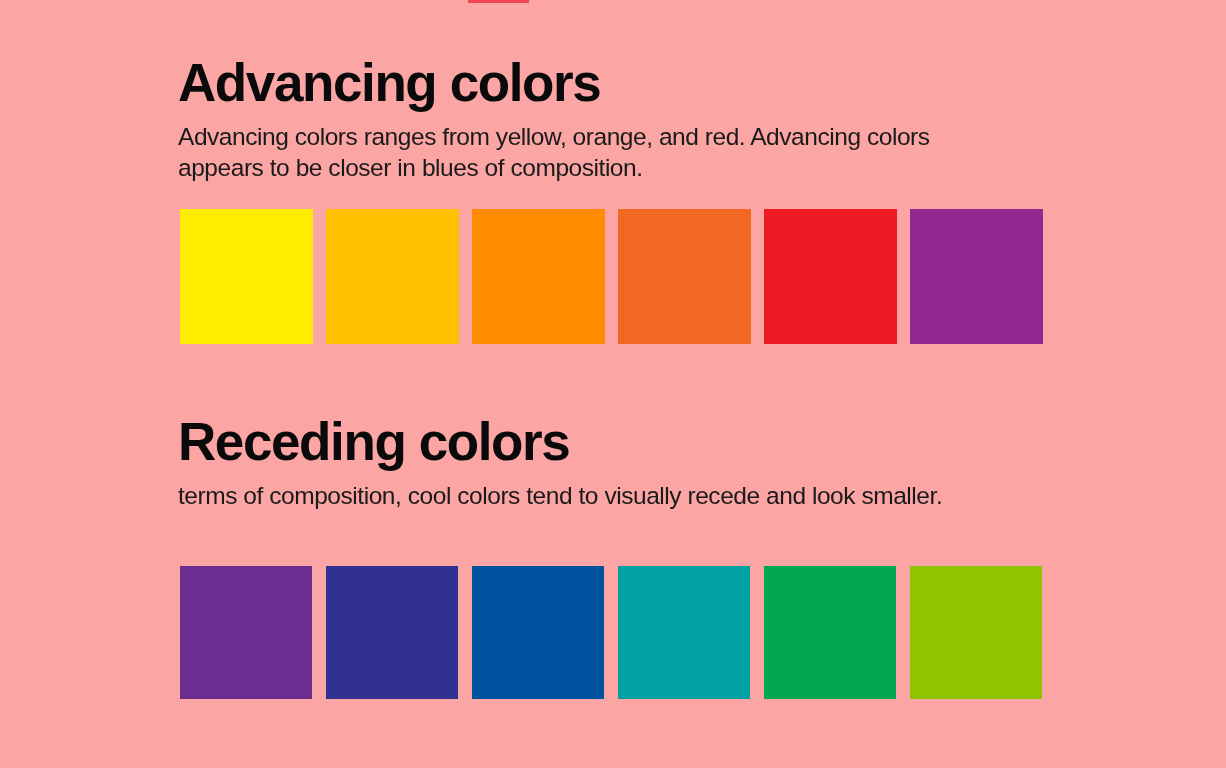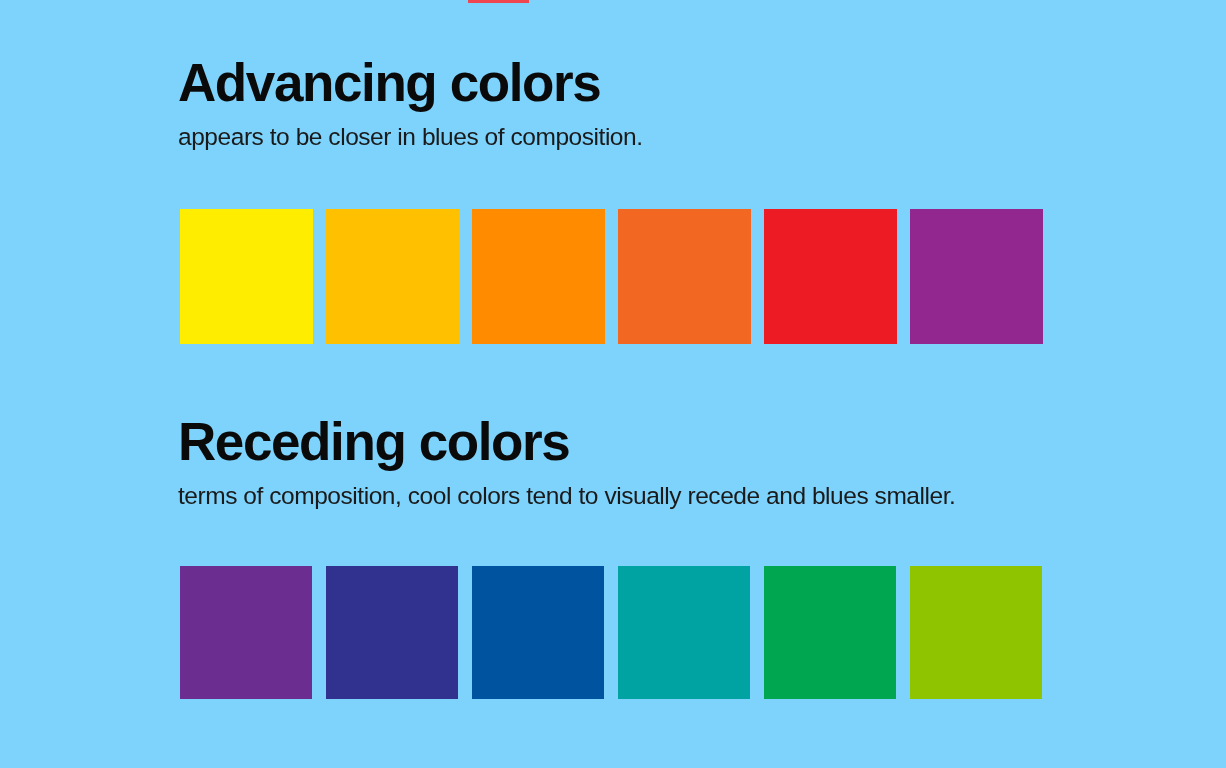--- a/index.html
+++ b/index.html
@@ -84,44 +84,45 @@
   .row-receding .swatch {
     width: 132px;
     height: 133px;
     margin-right: 14px;
   }
   .row-receding .swatch:last-child { margin-right: 0; }
 </style>
 </head>
 <body style="background: rgb(230, 230, 232);">
 
-<div id="page" style="background: #7dd3fc;">
+<div id="page" style="background: #fca5a5;">
 
   <div class="accent-bar" style="background: rgb(239, 70, 80);"></div>
 
   <div class="section section-advancing">
     <h1 class="heading">Advancing colors</h1>
     <p class="description">
+      <span class="line">Advancing colors ranges from yellow, orange, and red. Advancing colors</span>
       <span class="line">appears to be closer in blues of composition.</span>
     </p>
   </div>
 
   <div class="swatch-row row-advancing">
     <div class="swatch" style="background:#ffed00;"></div>
     <div class="swatch" style="background:#ffc000;"></div>
     <div class="swatch" style="background:#ff8c00;"></div>
     <div class="swatch" style="background:#f26722;"></div>
     <div class="swatch" style="background:#ed1c24;"></div>
     <div class="swatch" style="background:#92278f;"></div>
   </div>
 
   <div class="section section-receding">
     <h1 class="heading">Receding colors</h1>
     <p class="description">
-      <span class="line">terms of composition, cool colors tend to visually recede and blues smaller.</span>
+      <span class="line">terms of composition, cool colors tend to visually recede and look smaller.</span>
     </p>
   </div>
 
   <div class="swatch-row row-receding">
     <div class="swatch" style="background:#6b2d90;"></div>
     <div class="swatch" style="background:#313190;"></div>
     <div class="swatch" style="background:#00539f;"></div>
     <div class="swatch" style="background:#00a3a1;"></div>
     <div class="swatch" style="background:#00a650;"></div>
     <div class="swatch" style="background:#8ec400;"></div>

